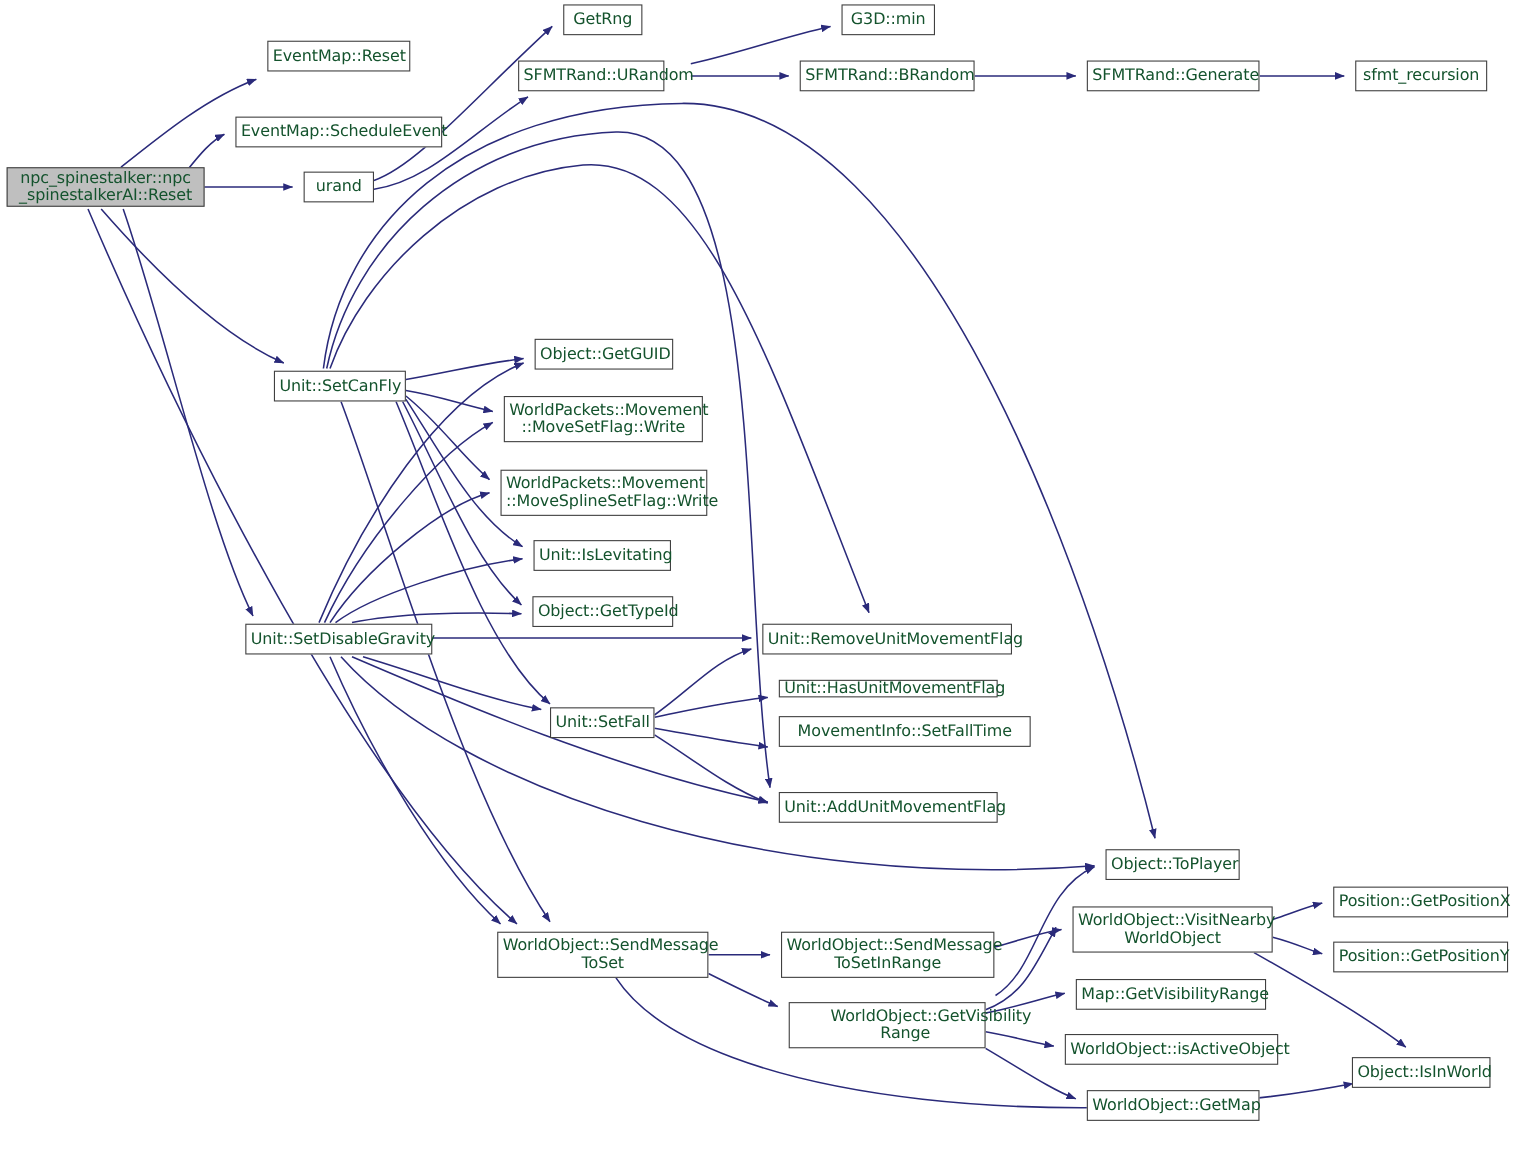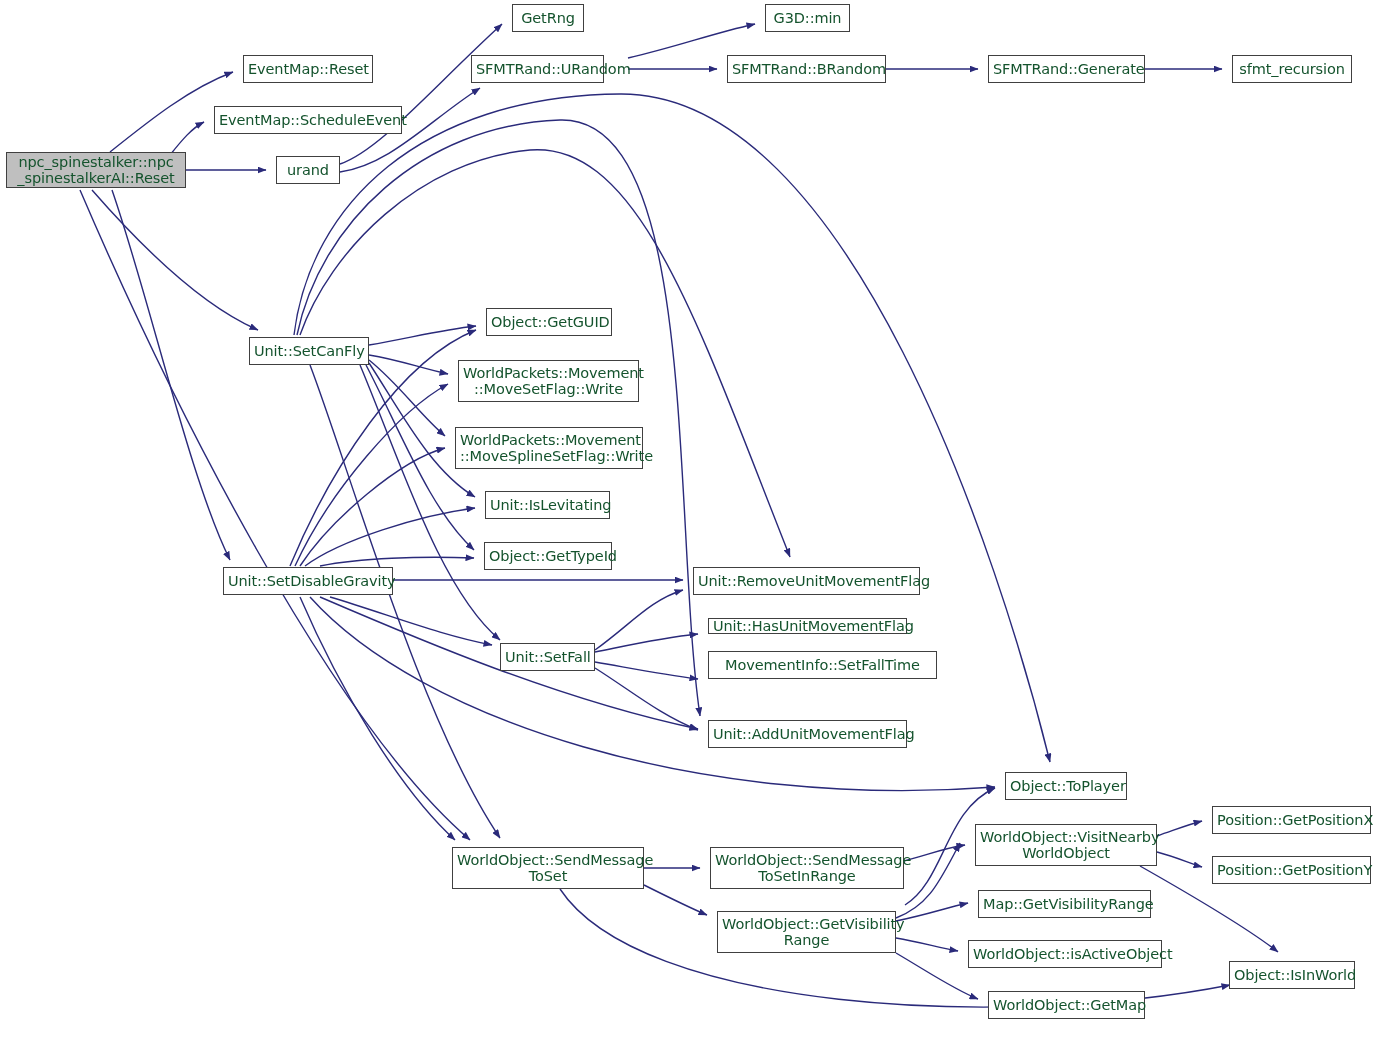--- a/index.html
+++ b/index.html
@@ -114,21 +114,21 @@
       <path d="M905,905 C945,880 945,810 995,788"></path>
       <path d="M1157,836 C1180,828 1190,824 1202,821"></path>
       <path d="M1157,852 C1180,858 1190,864 1202,867"></path>
       <path d="M1140,866 C1200,900 1250,930 1278,952"></path>
     </g>
   </svg>
 
   <div id="nodes">
       <div class="node root" style="left: 6px; top: 152px; width: 180px; height: 36px;"><span class="node-label">npc_spinestalker::npc
 _spinestalkerAI::Reset</span></div>
-      <div class="node" style="left: 243px; top: 55px; width: 130px; height: 28px;"><span class="node-label">EventMap::Reset</span></div>
+      <div class="node" style="left: 243px; top: 37px; width: 130px; height: 28px;"><span class="node-label">EventMap::Reset</span></div>
       <div class="node" style="left: 214px; top: 106px; width: 188px; height: 28px;"><span class="node-label">EventMap::ScheduleEvent</span></div>
       <div class="node" style="left: 276px; top: 156px; width: 64px; height: 28px;"><span class="node-label">urand</span></div>
       <div class="node" style="left: 512px; top: 4px; width: 72px; height: 28px;"><span class="node-label">GetRng</span></div>
       <div class="node" style="left: 471px; top: 55px; width: 133px; height: 28px;"><span class="node-label">SFMTRand::URandom</span></div>
       <div class="node" style="left: 765px; top: 4px; width: 85px; height: 28px;"><span class="node-label">G3D::min</span></div>
       <div class="node" style="left: 727px; top: 55px; width: 159px; height: 28px;"><span class="node-label">SFMTRand::BRandom</span></div>
       <div class="node" style="left: 988px; top: 55px; width: 157px; height: 28px;"><span class="node-label">SFMTRand::Generate</span></div>
       <div class="node" style="left: 1232px; top: 55px; width: 120px; height: 28px;"><span class="node-label">sfmt_recursion</span></div>
       <div class="node" style="left: 249px; top: 337px; width: 120px; height: 28px;"><span class="node-label">Unit::SetCanFly</span></div>
       <div class="node" style="left: 223px; top: 567px; width: 170px; height: 28px;"><span class="node-label">Unit::SetDisableGravity</span></div>
@@ -142,21 +142,21 @@
       <div class="node" style="left: 500px; top: 643px; width: 95px; height: 28px;"><span class="node-label">Unit::SetFall</span></div>
       <div class="node" style="left: 693px; top: 567px; width: 227px; height: 28px;"><span class="node-label">Unit::RemoveUnitMovementFlag</span></div>
       <div class="node" style="left: 708px; top: 618px; width: 199px; height: 16px;"><span class="node-label">Unit::HasUnitMovementFlag</span></div>
       <div class="node" style="left: 708px; top: 651px; width: 229px; height: 28px;"><span class="node-label">MovementInfo::SetFallTime</span></div>
       <div class="node" style="left: 708px; top: 720px; width: 199px; height: 28px;"><span class="node-label">Unit::AddUnitMovementFlag</span></div>
       <div class="node" style="left: 1005px; top: 772px; width: 122px; height: 28px;"><span class="node-label">Object::ToPlayer</span></div>
       <div class="node" style="left: 452px; top: 847px; width: 192px; height: 42px;"><span class="node-label">WorldObject::SendMessage
 ToSet</span></div>
       <div class="node" style="left: 710px; top: 847px; width: 194px; height: 42px;"><span class="node-label">WorldObject::SendMessage
 ToSetInRange</span></div>
-      <div class="node" style="left: 717px; top: 911px; width: 179px; height: 42px;"><span class="node-label">WorldObject::GetVisibility
+      <div class="node" style="left: 717px; top: 911px; width: 179px; height: 42px; padding-left: 33px;"><span class="node-label">WorldObject::GetVisibility
 Range</span></div>
       <div class="node" style="left: 975px; top: 824px; width: 182px; height: 42px;"><span class="node-label">WorldObject::VisitNearby
 WorldObject</span></div>
       <div class="node" style="left: 978px; top: 890px; width: 173px; height: 28px;"><span class="node-label">Map::GetVisibilityRange</span></div>
       <div class="node" style="left: 968px; top: 940px; width: 194px; height: 28px;"><span class="node-label">WorldObject::isActiveObject</span></div>
       <div class="node" style="left: 988px; top: 991px; width: 157px; height: 28px;"><span class="node-label">WorldObject::GetMap</span></div>
       <div class="node" style="left: 1212px; top: 806px; width: 159px; height: 28px;"><span class="node-label">Position::GetPositionX</span></div>
       <div class="node" style="left: 1212px; top: 856px; width: 159px; height: 28px;"><span class="node-label">Position::GetPositionY</span></div>
       <div class="node" style="left: 1229px; top: 961px; width: 126px; height: 28px;"><span class="node-label">Object::IsInWorld</span></div>
     </div>

